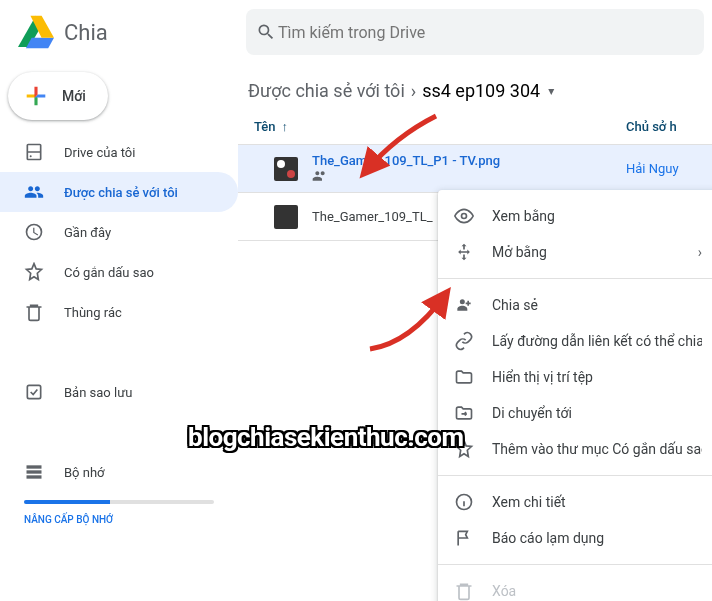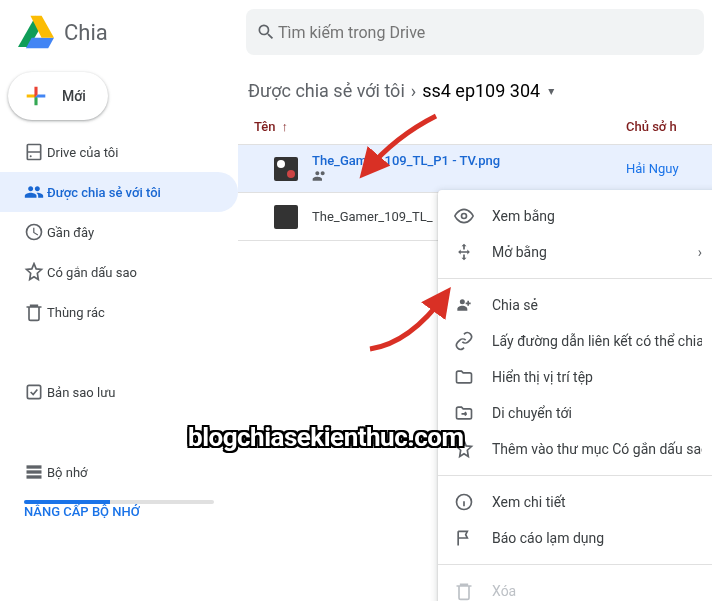--- a/index.html
+++ b/index.html
@@ -10,38 +10,38 @@
 .drive-title{font-size:22px;color:#5f6368}
 .search-bar{flex:1;height:46px;background:#f1f3f4;border-radius:8px;display:flex;align-items:center;padding:0 8px;}
 .search-icon{color:#5f6368;width:24px;height:24px;display:flex;align-items:center;justify-content:center}
 .search-input{border:none;background:transparent;outline:none;font-size:16px;color:#5f6368;flex:1}
 .layout{display:flex;height:calc(601px - 64px)}
 .sidebar{width:238px;padding-top:8px}
 .new-btn{margin:0 0 12px 8px;display:inline-flex;align-items:center;gap:12px;height:48px;padding:0 22px 0 14px;border-radius:24px;box-shadow:0 1px 2px rgba(60,64,67,.3),0 1px 3px 1px rgba(60,64,67,.15);background:#fff;cursor:pointer}
 .new-btn .plus{font-size:28px;line-height:1}
 .new-btn .lbl{font-size:14px;color:#3c4043;font-weight:500}
 .nav{list-style:none;padding:0}
-.nav li{display:flex;align-items:center;height:40px;padding-left:24px;gap:3px;cursor:pointer;border-radius:0 20px 20px 0;color:#5f6368}
+.nav li{display:flex;align-items:center;height:40px;padding-left:24px;gap:20px;cursor:pointer;border-radius:0 20px 20px 0;color:#5f6368}
 .nav li.sel{background:#e8f0fe;color:#1967d2}
 .nav .ic{width:20px;height:20px;display:flex;align-items:center;justify-content:center}
 .nav .txt{font-size:13px;color:#3c4043}
 .nav li.sel .txt{color:#1967d2;font-weight:500}
 .nav-sep{height:12px}
 .storage{padding:8px 24px 0 24px}
 .storage .bar{height:4px;background:#e0e0e0;border-radius:2px;overflow:hidden}
 .storage .fill{height:4px;background:#1a73e8;width:45%}
 .storage .used{font-size:13px;color:#5f6368;margin-top:10px;line-height:1.5}
-.storage .upgrade{font-size:13px;color:#1a73e8;font-weight:500;cursor:pointer}
+.storage .upgrade{font-size:10px;color:#1a73e8;font-weight:500;margin-top:10px;cursor:pointer}
 .main{flex:1;padding-top:12px}
 .breadcrumb{display:flex;align-items:center;gap:6px;padding:4px 10px;color:#5f6368}
 .breadcrumb .itm{font-size:18px;color:#5f6368;cursor:pointer}
 .breadcrumb .cur{color:#000000}
 .breadcrumb .chev{font-size:18px;color:#5f6368}
 .breadcrumb .dd{color:#5f6368;font-size:12px;margin-left:2px}
-.list-head{display:flex;align-items:center;padding:14px 16px 10px 16px;border-bottom:1px solid #e0e0e0;font-size:13px;color:#7f1d1d;font-weight:500}
+.list-head{display:flex;align-items:center;padding:14px 16px 10px 16px;border-bottom:1px solid #e0e0e0;font-size:13px;color:#0c4a6e;font-weight:500}
 .list-head .name{display:flex;align-items:center;gap:6px;flex:1}
 .list-head .owner{width:70px}
 .row{display:flex;align-items:center;height:48px;padding:0 16px;border-bottom:1px solid #e0e0e0;cursor:pointer}
 .row.sel{background:#e8f0fe}
 .row .thumb{width:24px;height:24px;background:#333;border-radius:2px;margin:0 14px 0 20px;flex-shrink:0;position:relative}
 .row .thumb.t1::after{content:"";position:absolute;left:3px;top:3px;width:8px;height:8px;border-radius:50%;background:#fff}
 .row .thumb.t1::before{content:"";position:absolute;right:3px;bottom:3px;width:8px;height:8px;border-radius:50%;background:#c44}
 .row .fname{flex:1;font-size:13px;color:#3c4043;white-space:nowrap;overflow:hidden}
 .row.sel .fname{color:#1967d2;font-weight:500}
 .row .shared{color:#5f6368;margin-left:8px}

